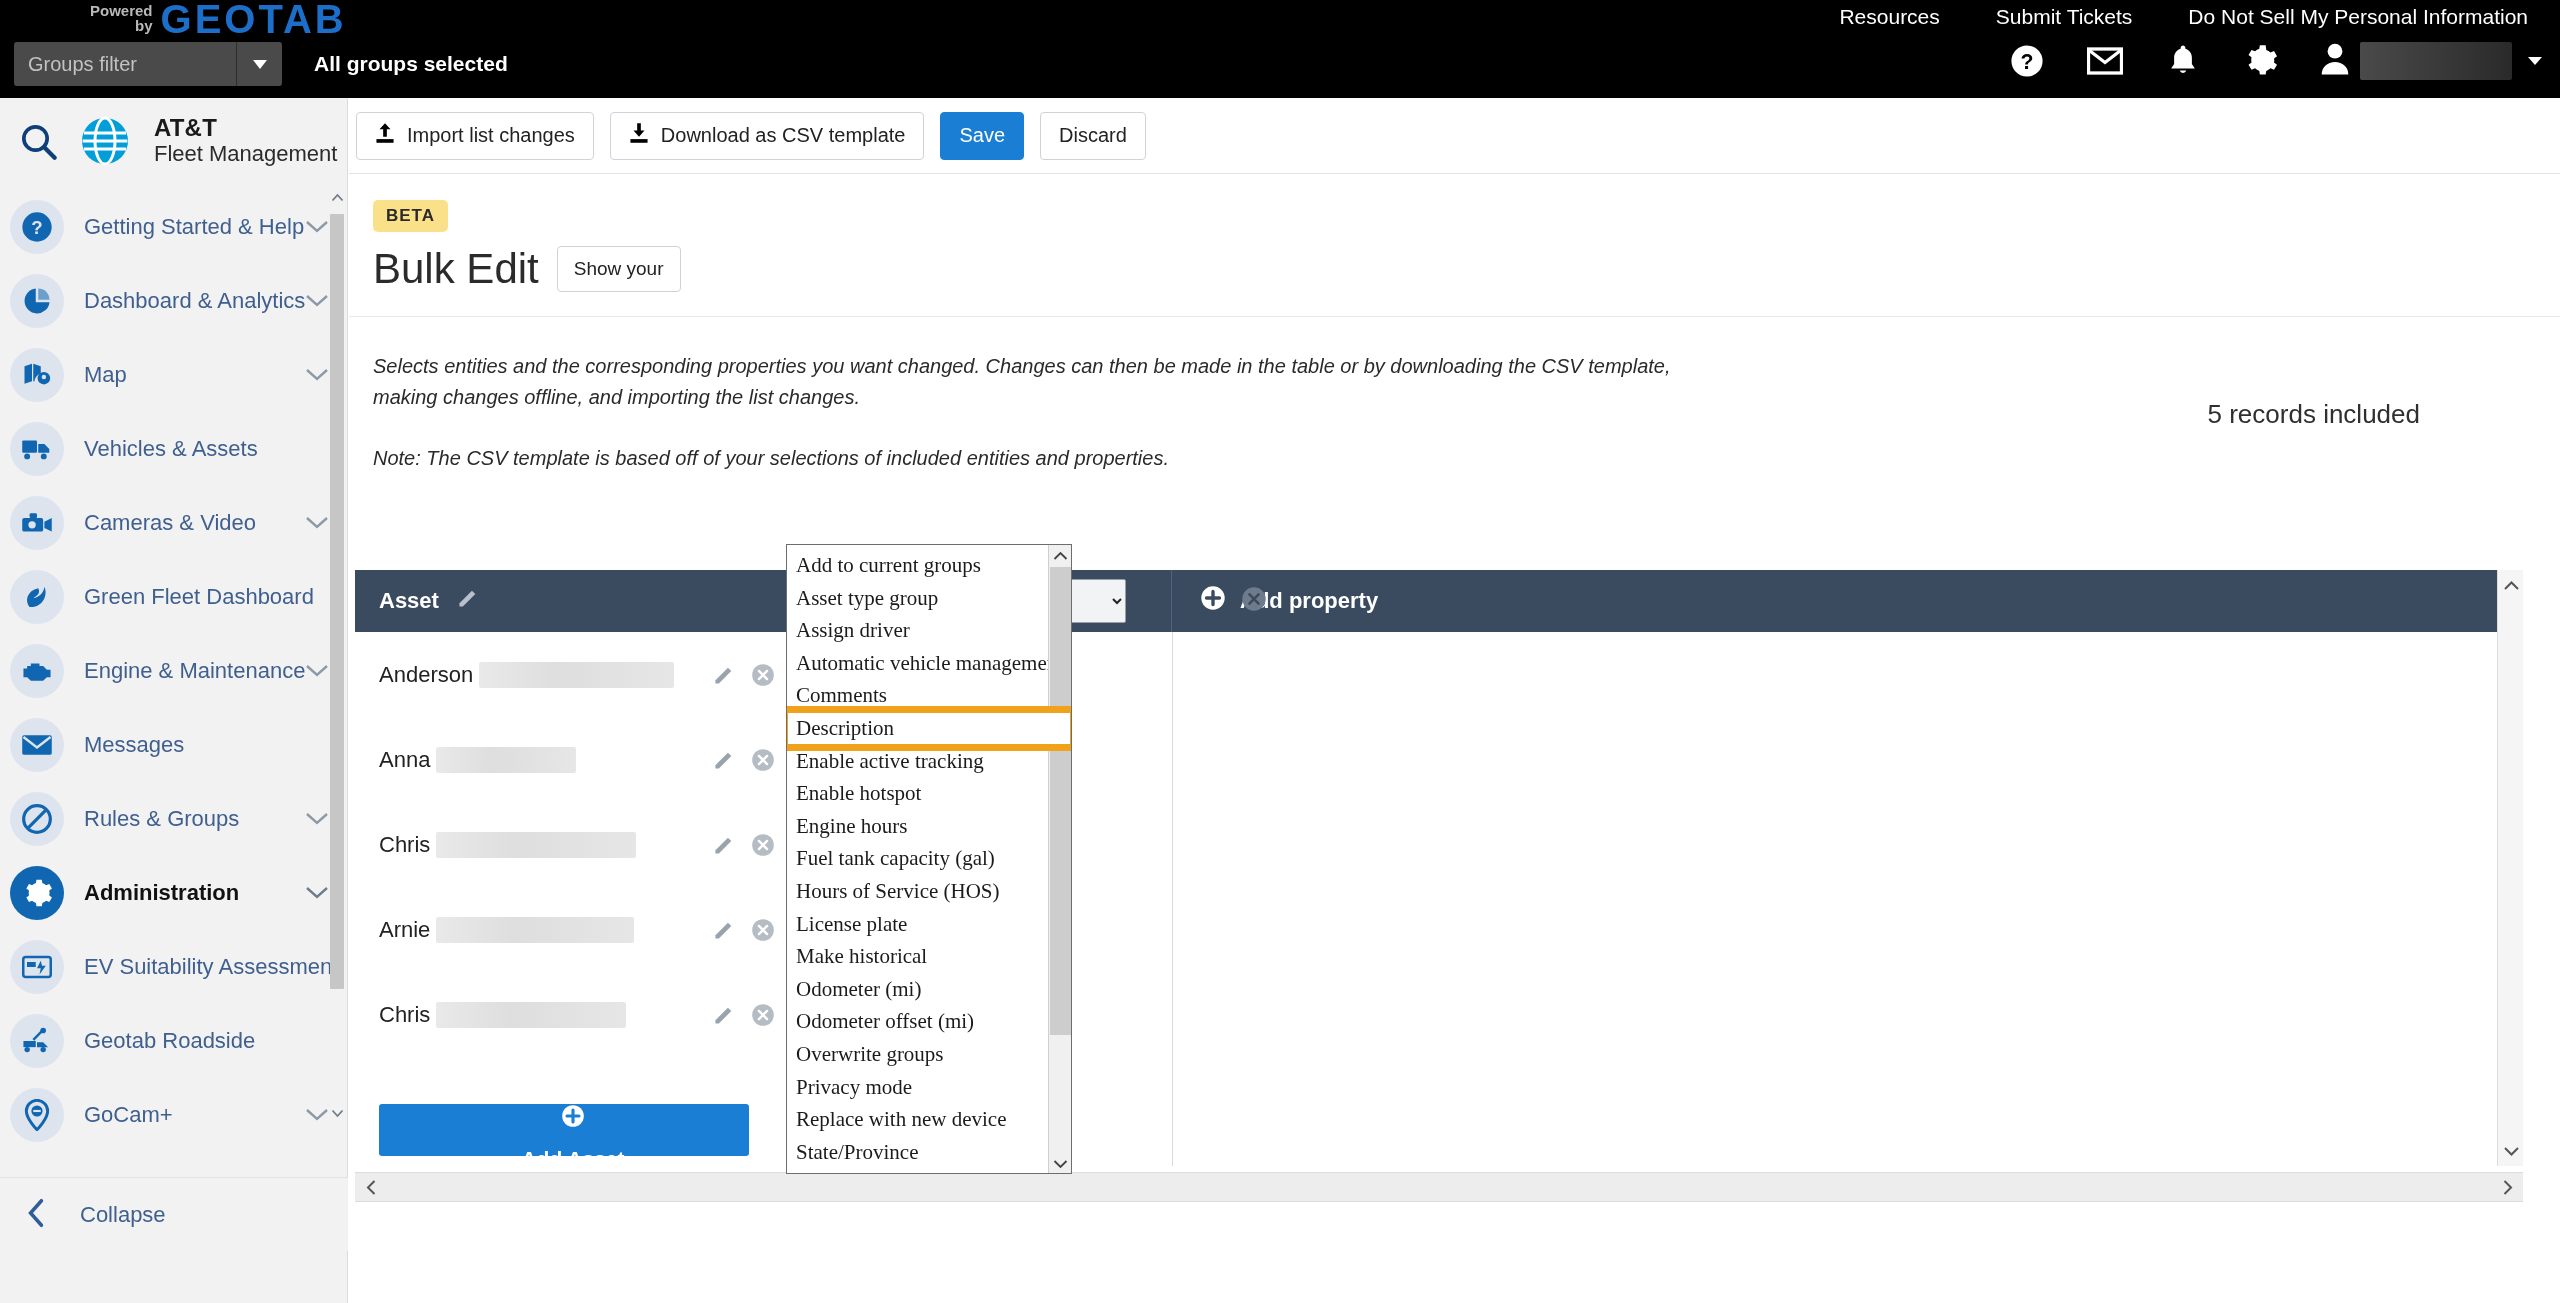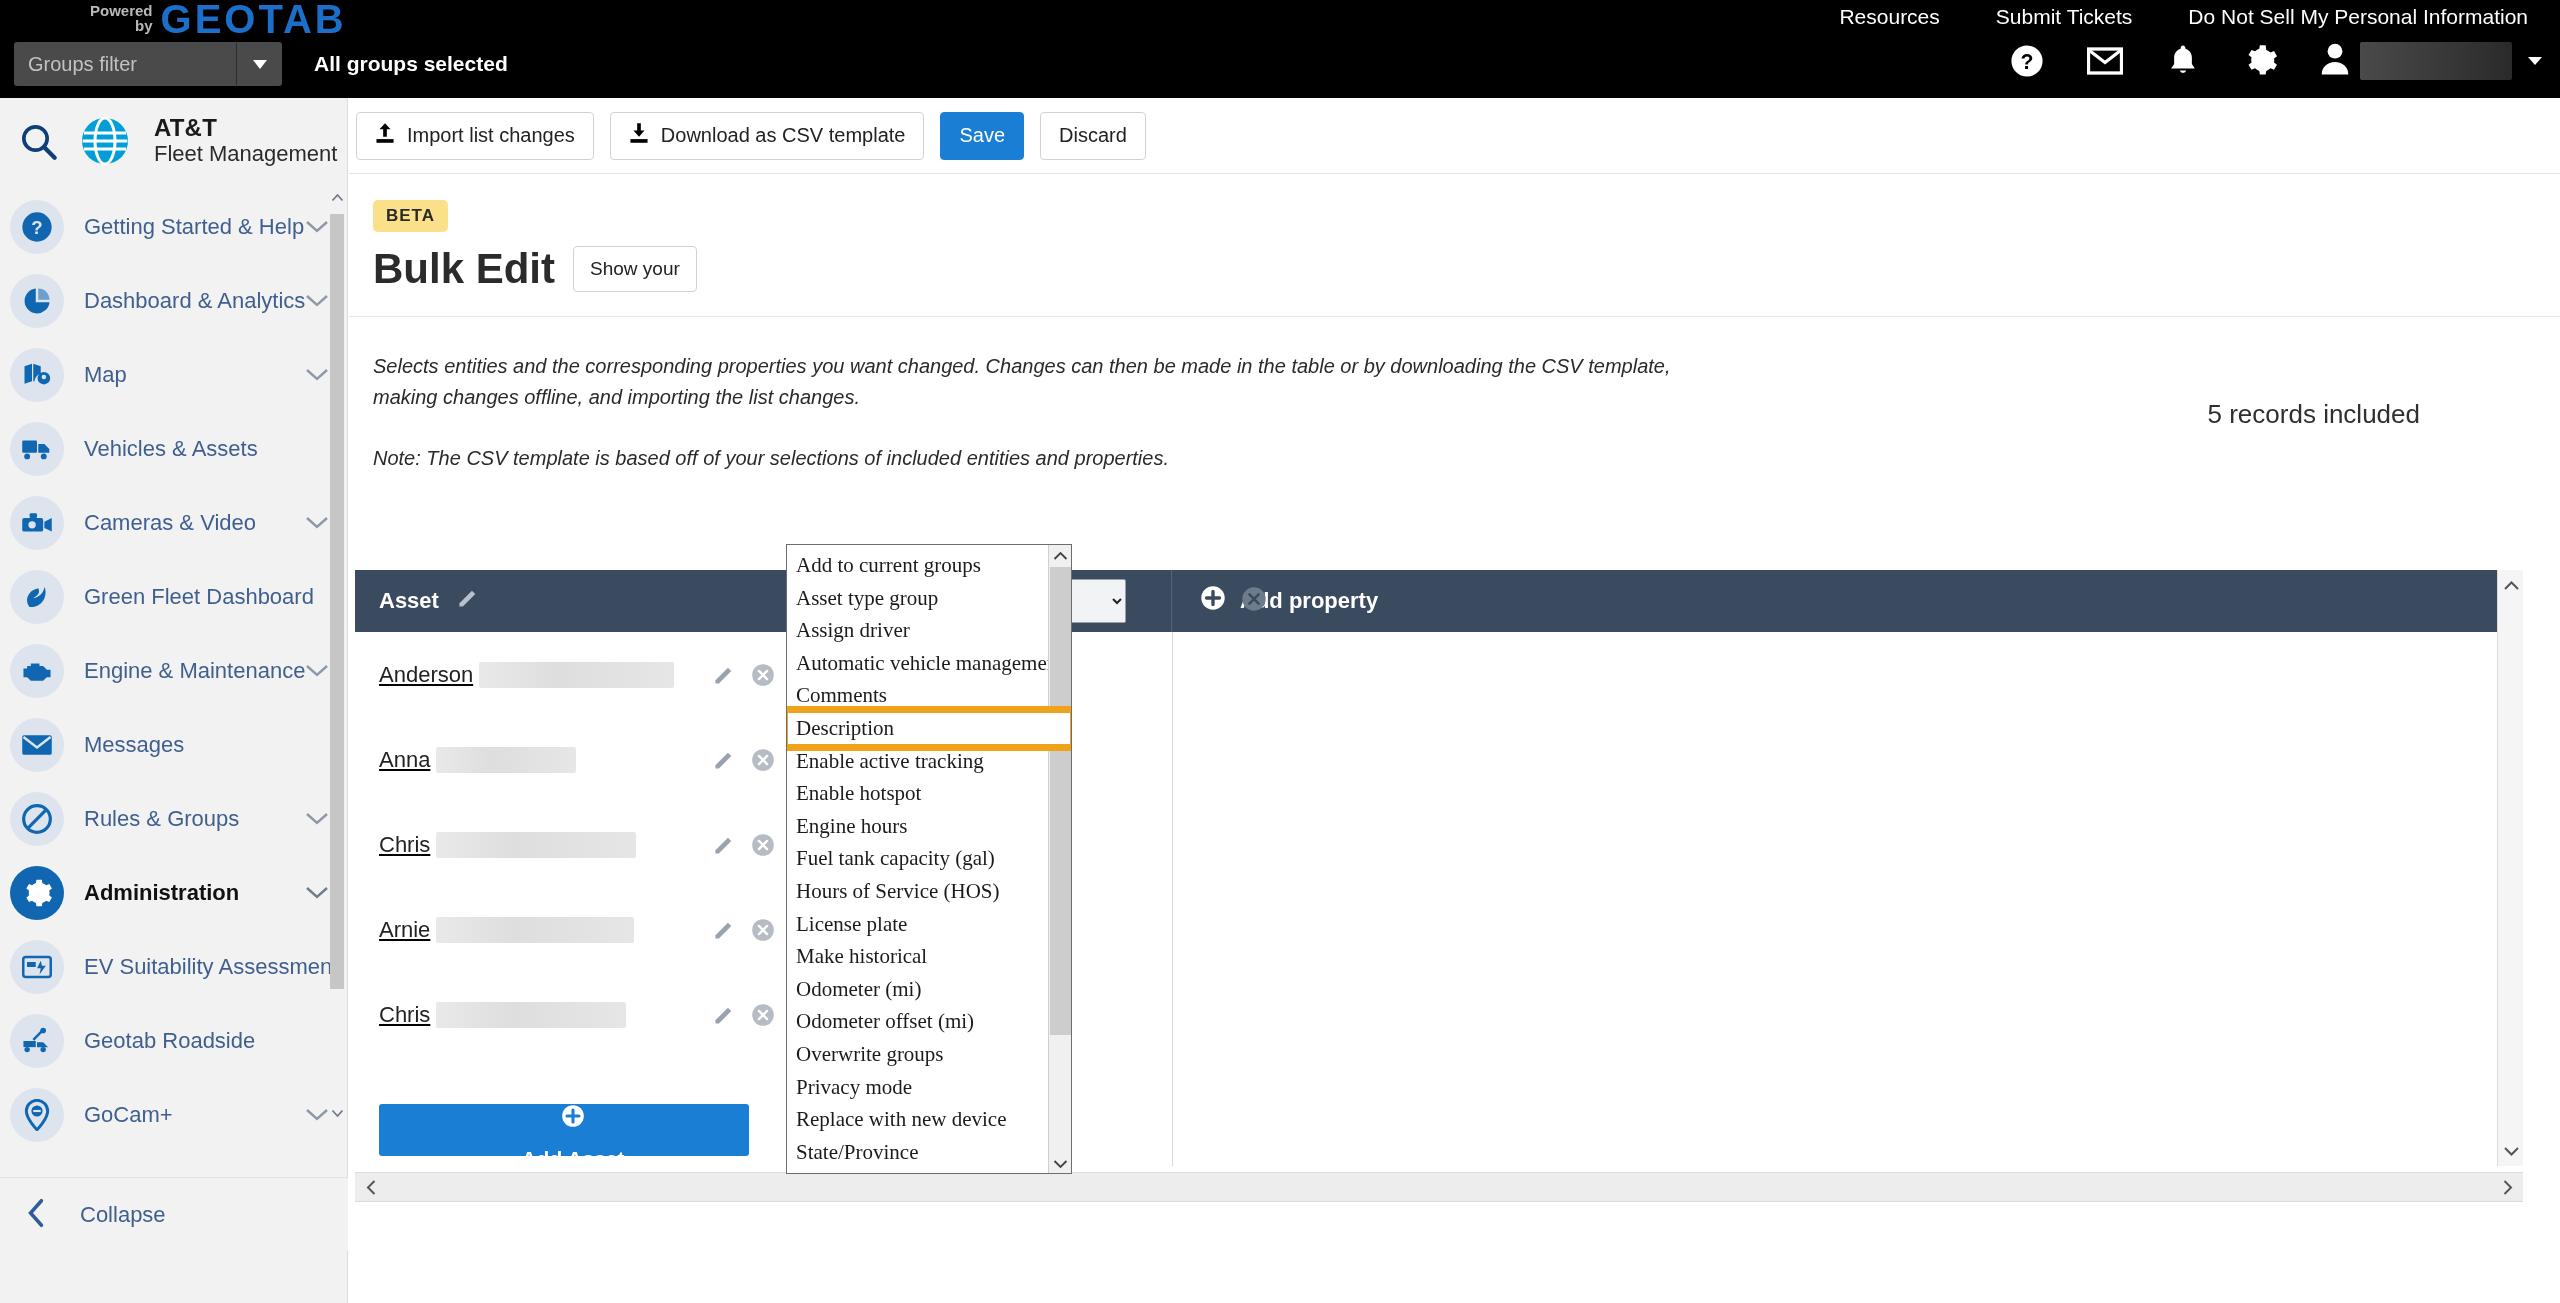--- a/index.html
+++ b/index.html
@@ -162,21 +162,21 @@
 
   .page-head {
     padding: 26px 0 0 24px; border-bottom: 1px solid #e7e7e7; padding-bottom: 24px;
   }
   .beta-badge {
     display: inline-block; background: #fbe08a; color: #2a2a2a;
     font-size: 17px; font-weight: 700; letter-spacing: 1px;
     padding: 6px 13px; border-radius: 5px;
   }
   .title-row { display: flex; align-items: center; gap: 18px; margin-top: 14px; }
-  .page-title { font-size: 42px; font-weight: 700; color: #2b2b2b; line-height: 1; }
+  .page-title { font-size: 42px; font-weight: 400; color: #2b2b2b; line-height: 1; }
   .showhelp-btn {
     height: 46px; border: 1px solid #cfd3d8; background: #fff; border-radius: 4px;
     font-size: 19px; padding: 0 16px; color: #222; cursor: pointer;
     font-family: "Liberation Sans", sans-serif;
   }
 
   .desc-block { position: relative; padding: 34px 0 0 24px; }
   .desc-p {
     font-style: italic; font-size: 20px; color: #2a2a2a; line-height: 1.55;
     max-width: 1355px;
@@ -215,21 +215,20 @@
   }
   .th-add {
     display: flex; align-items: center; gap: 14px; padding-left: 28px;
     color: #ffffff; font-size: 22px; font-weight: 700; cursor: pointer;
   }
 
   .table-body { position: relative; height: 534px; background: #ffffff; }
   .asset-col {
     position: absolute; left: 0; top: 0; width: 435px; height: 534px;
     border-right: 1px solid #d9d9d9;
-    text-decoration: underline;
   }
   .prop-col {
     position: absolute; left: 436px; top: 0; width: 382px; height: 534px;
     border-right: 1px solid #d9d9d9;
   }
   .asset-row {
     height: 85px; display: flex; align-items: center; padding: 0 18px 0 24px;
     position: relative;
   }
   .asset-name { font-size: 22px; color: #222; white-space: nowrap; }

